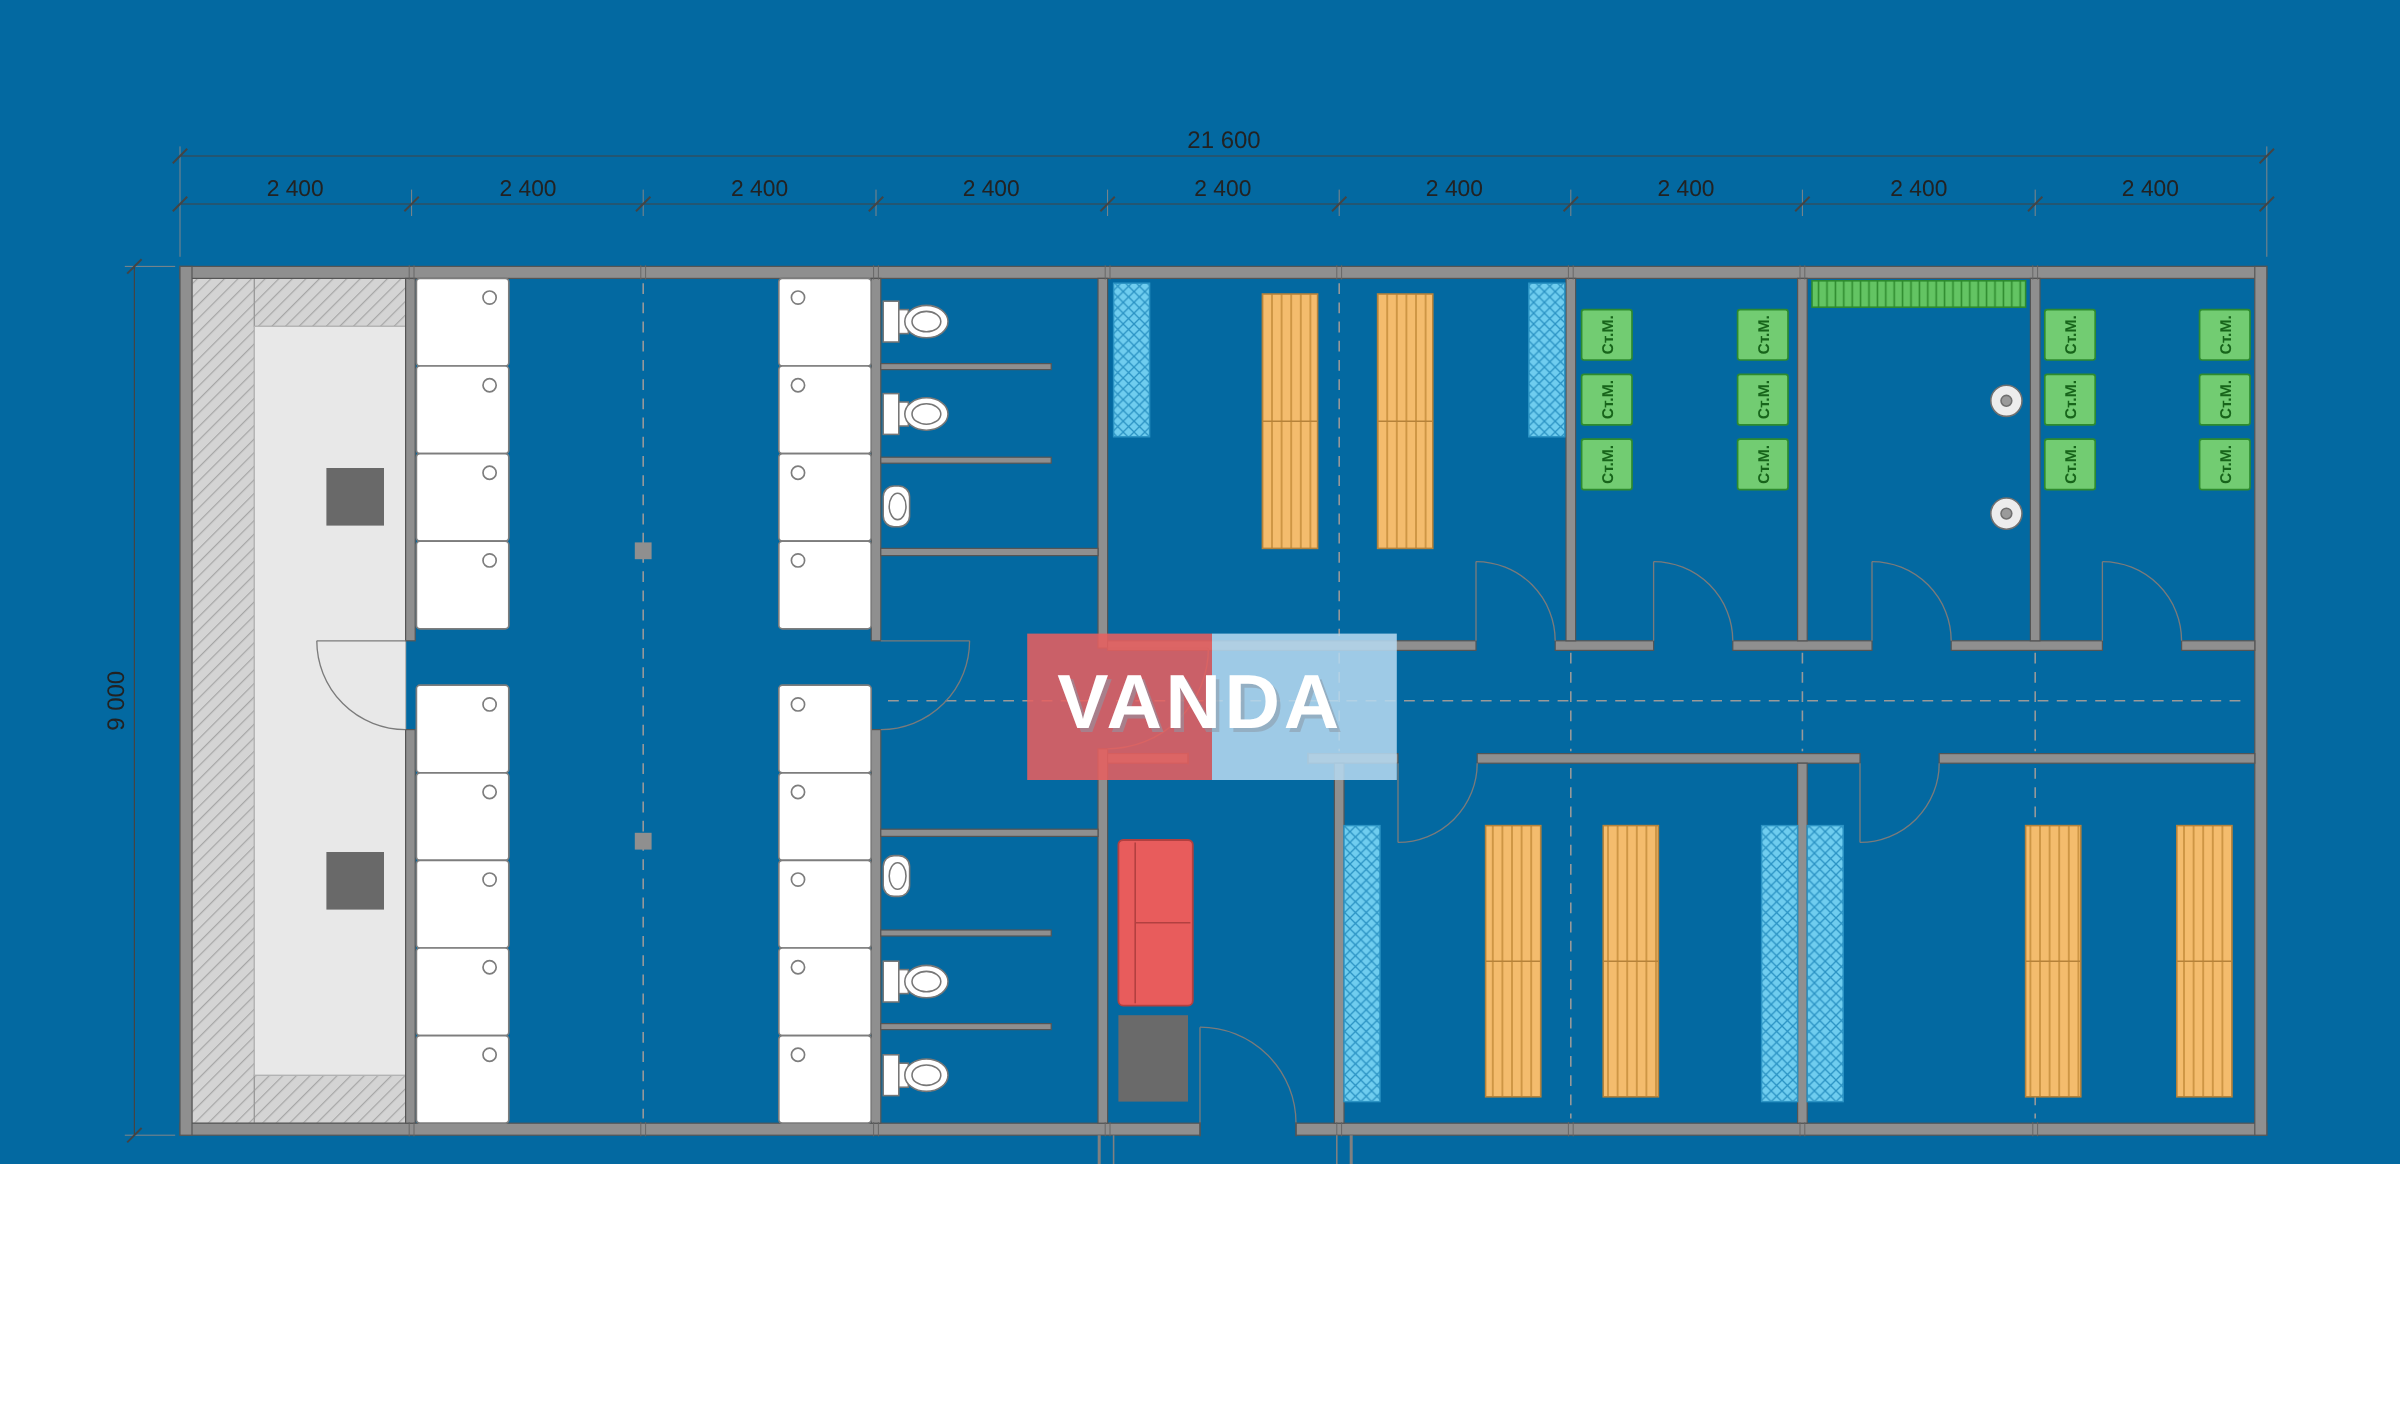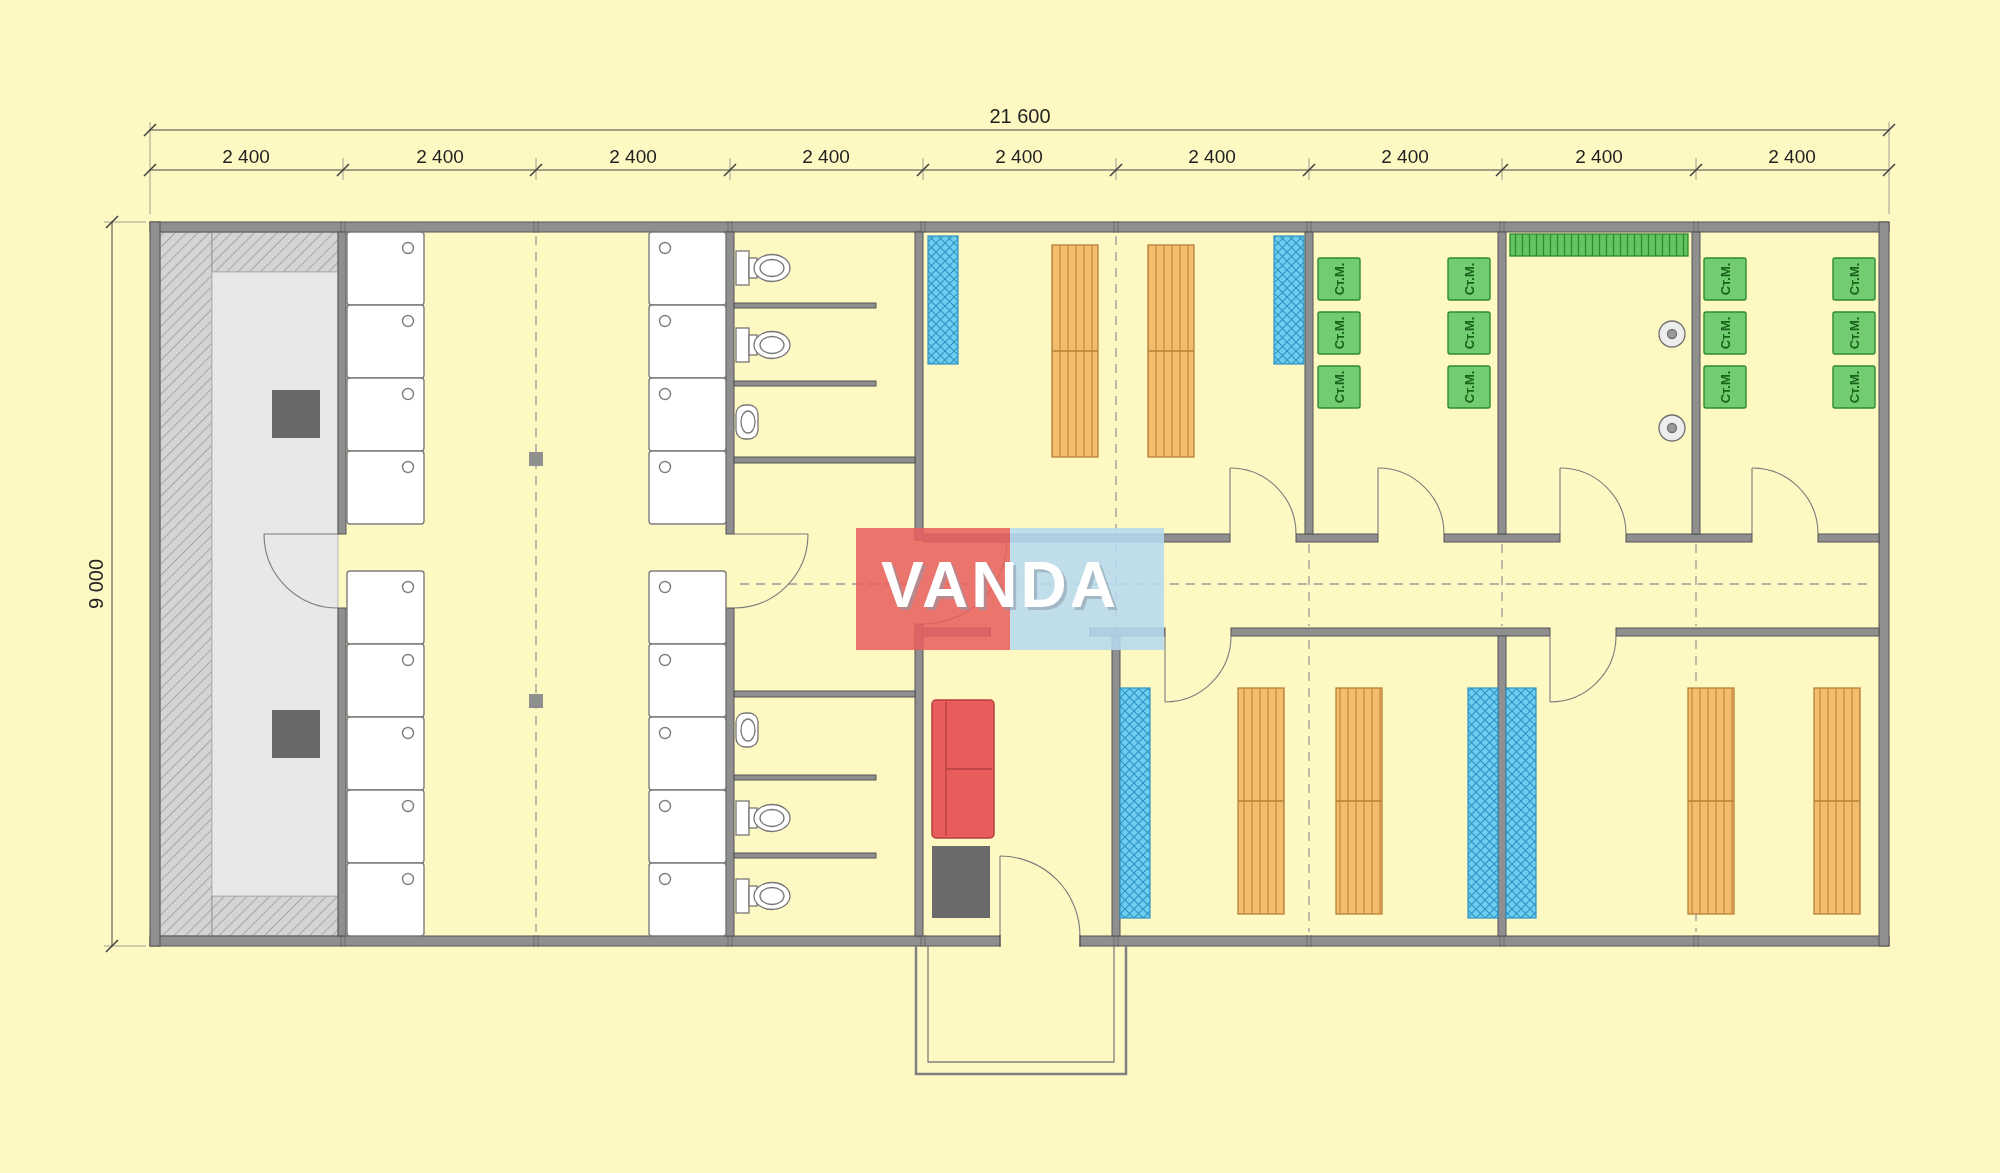--- a/index.html
+++ b/index.html
@@ -1,17 +1,17 @@
 <!DOCTYPE html>
 <html><head>
 <meta charset="utf-8">
 <title>Floor Plan</title>
 <style>
   html,body{margin:0;padding:0;background:#ffffff;}
-  .canvas{position:relative;width:2000px;height:1173px;background:#fef9c3;overflow:hidden;
+  .canvas{position:relative;width:2000px;height:970px;background:#0369a1;overflow:hidden;
           font-family:"Liberation Sans",sans-serif;}
   svg{position:absolute;left:0;top:0;}
   .dim{font:19px "Liberation Sans",sans-serif;fill:#222;}
   .dimBig{font:20px "Liberation Sans",sans-serif;fill:#222;}
   .stm{font:bold 13px "Liberation Sans",sans-serif;fill:#17641a;}
   .wm{font:bold 64px "Liberation Sans",sans-serif;fill:#ffffff;letter-spacing:3px;}
   .wmShadow{font:bold 64px "Liberation Sans",sans-serif;fill:#8d9aa8;opacity:.55;letter-spacing:3px;}
 </style>
 </head>
 <body>

